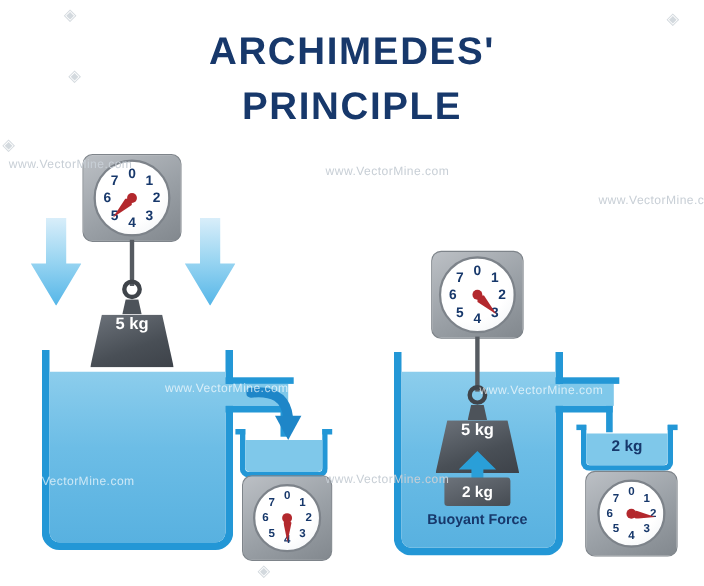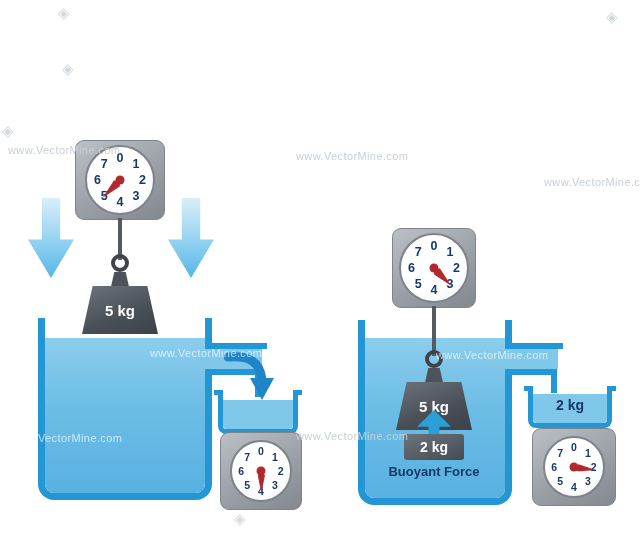--- a/index.html
+++ b/index.html
@@ -45,21 +45,21 @@
     background: #b3282d; border-radius: 50%; transform: translate(-50%,-50%);
   }
   
   .rod { position: absolute; width: 4px; background: #565b61; z-index: 3; }
   .hook { position: absolute; width: 18px; height: 18px; border: 4px solid #3f444a; border-radius: 50%; z-index: 3; }
   .weight-knob { position: absolute; background: #4d535a; clip-path: polygon(28% 0, 72% 0, 84% 100%, 16% 100%); z-index: 3; }
   .weight-body {
     position: absolute; z-index: 3;
     background: linear-gradient(160deg, #6d737b 0%, #494f56 60%, #3d4249 100%);
     clip-path: polygon(14% 0, 86% 0, 100% 100%, 0 100%);
-    display: flex; align-items: center; justify-content: center;
+    display: flex; align-items: flex-start; justify-content: center;
     color: #ffffff; font-weight: bold; font-size: 15px;
   }
   
   .arrow-down {
     position: absolute; z-index: 2;
     background: linear-gradient(180deg, #d9eefa 0%, #9ed7f2 45%, #55b6e8 100%);
     clip-path: polygon(30% 0, 70% 0, 70% 52%, 100% 52%, 50% 100%, 0 52%, 30% 52%);
   }
   .arrow-up {
     position: absolute; z-index: 3; background: #2a9fd8;
@@ -101,20 +101,24 @@
   .buoyant-label {
     position: absolute; z-index: 4; text-align: center;
     color: #17386b; font-weight: bold; font-size: 13px;
   }
 </style>
 </head>
 <body>
 
 <div class="canvas">
 
+  <h1 class="title">
+    <span>ARCHIMEDES'</span><br>
+    <span>PRINCIPLE</span>
+  </h1>
 
   <span class="wm" style="left:8px;top:144px">www.VectorMine.com</span>
   <span class="wm" style="left:296px;top:150px">www.VectorMine.com</span>
   <span class="wm" style="left:544px;top:176px">www.VectorMine.com</span>
   <span class="wm wm-water" style="left:150px;top:347px">www.VectorMine.com</span>
   <span class="wm wm-water" style="left:436px;top:349px">www.VectorMine.com</span>
   <span class="wm wm-water" style="left:10px;top:432px">www.VectorMine.com</span>
   <span class="wm" style="left:296px;top:430px">www.VectorMine.com</span>
   <span class="dm" style="left:58px;top:4px">◈</span>
   <span class="dm" style="left:606px;top:8px">◈</span>

